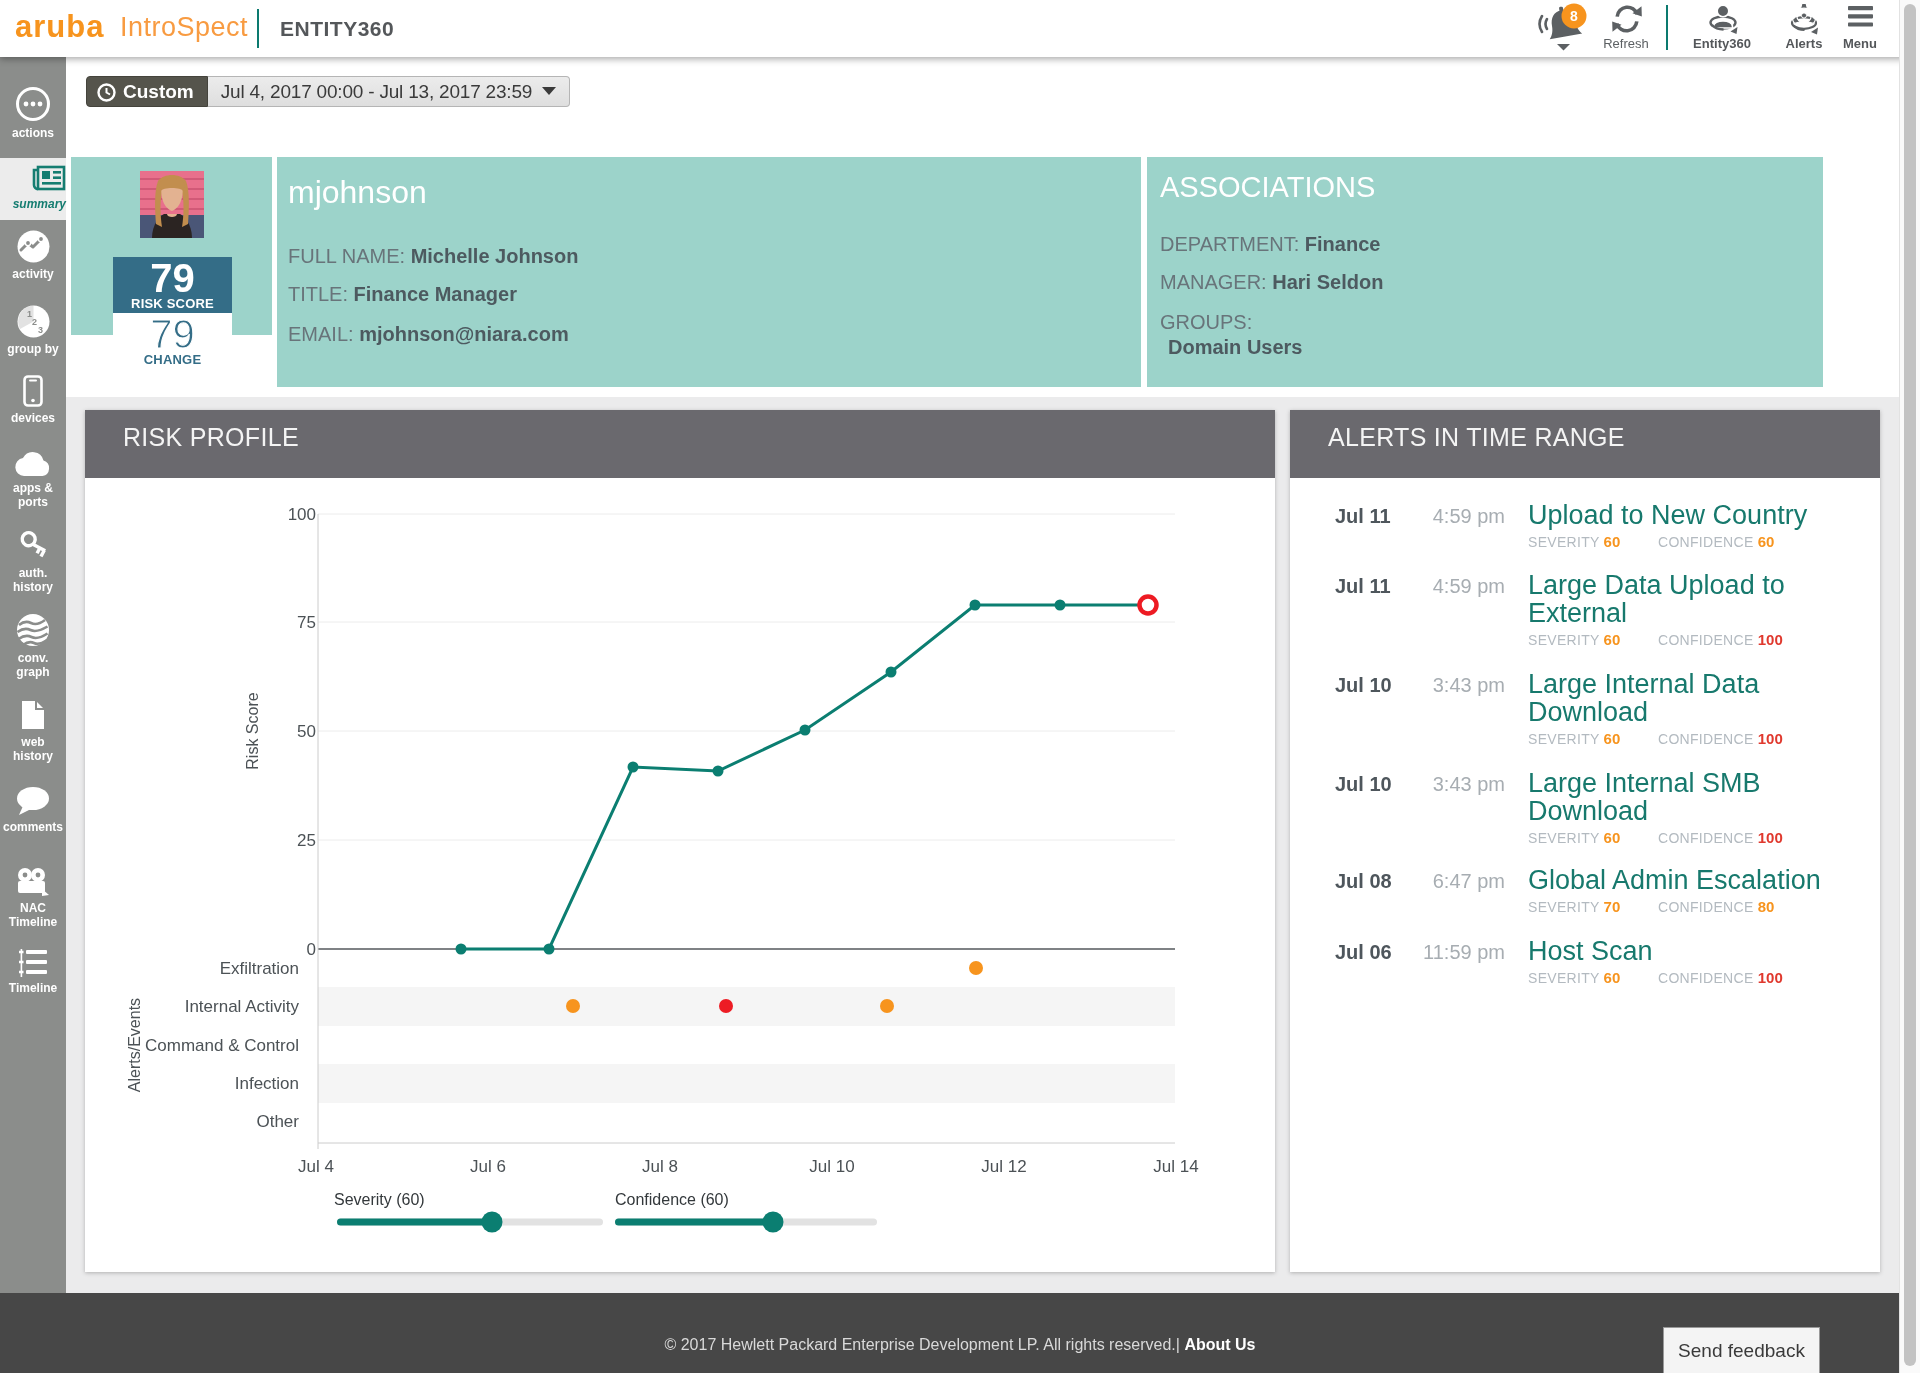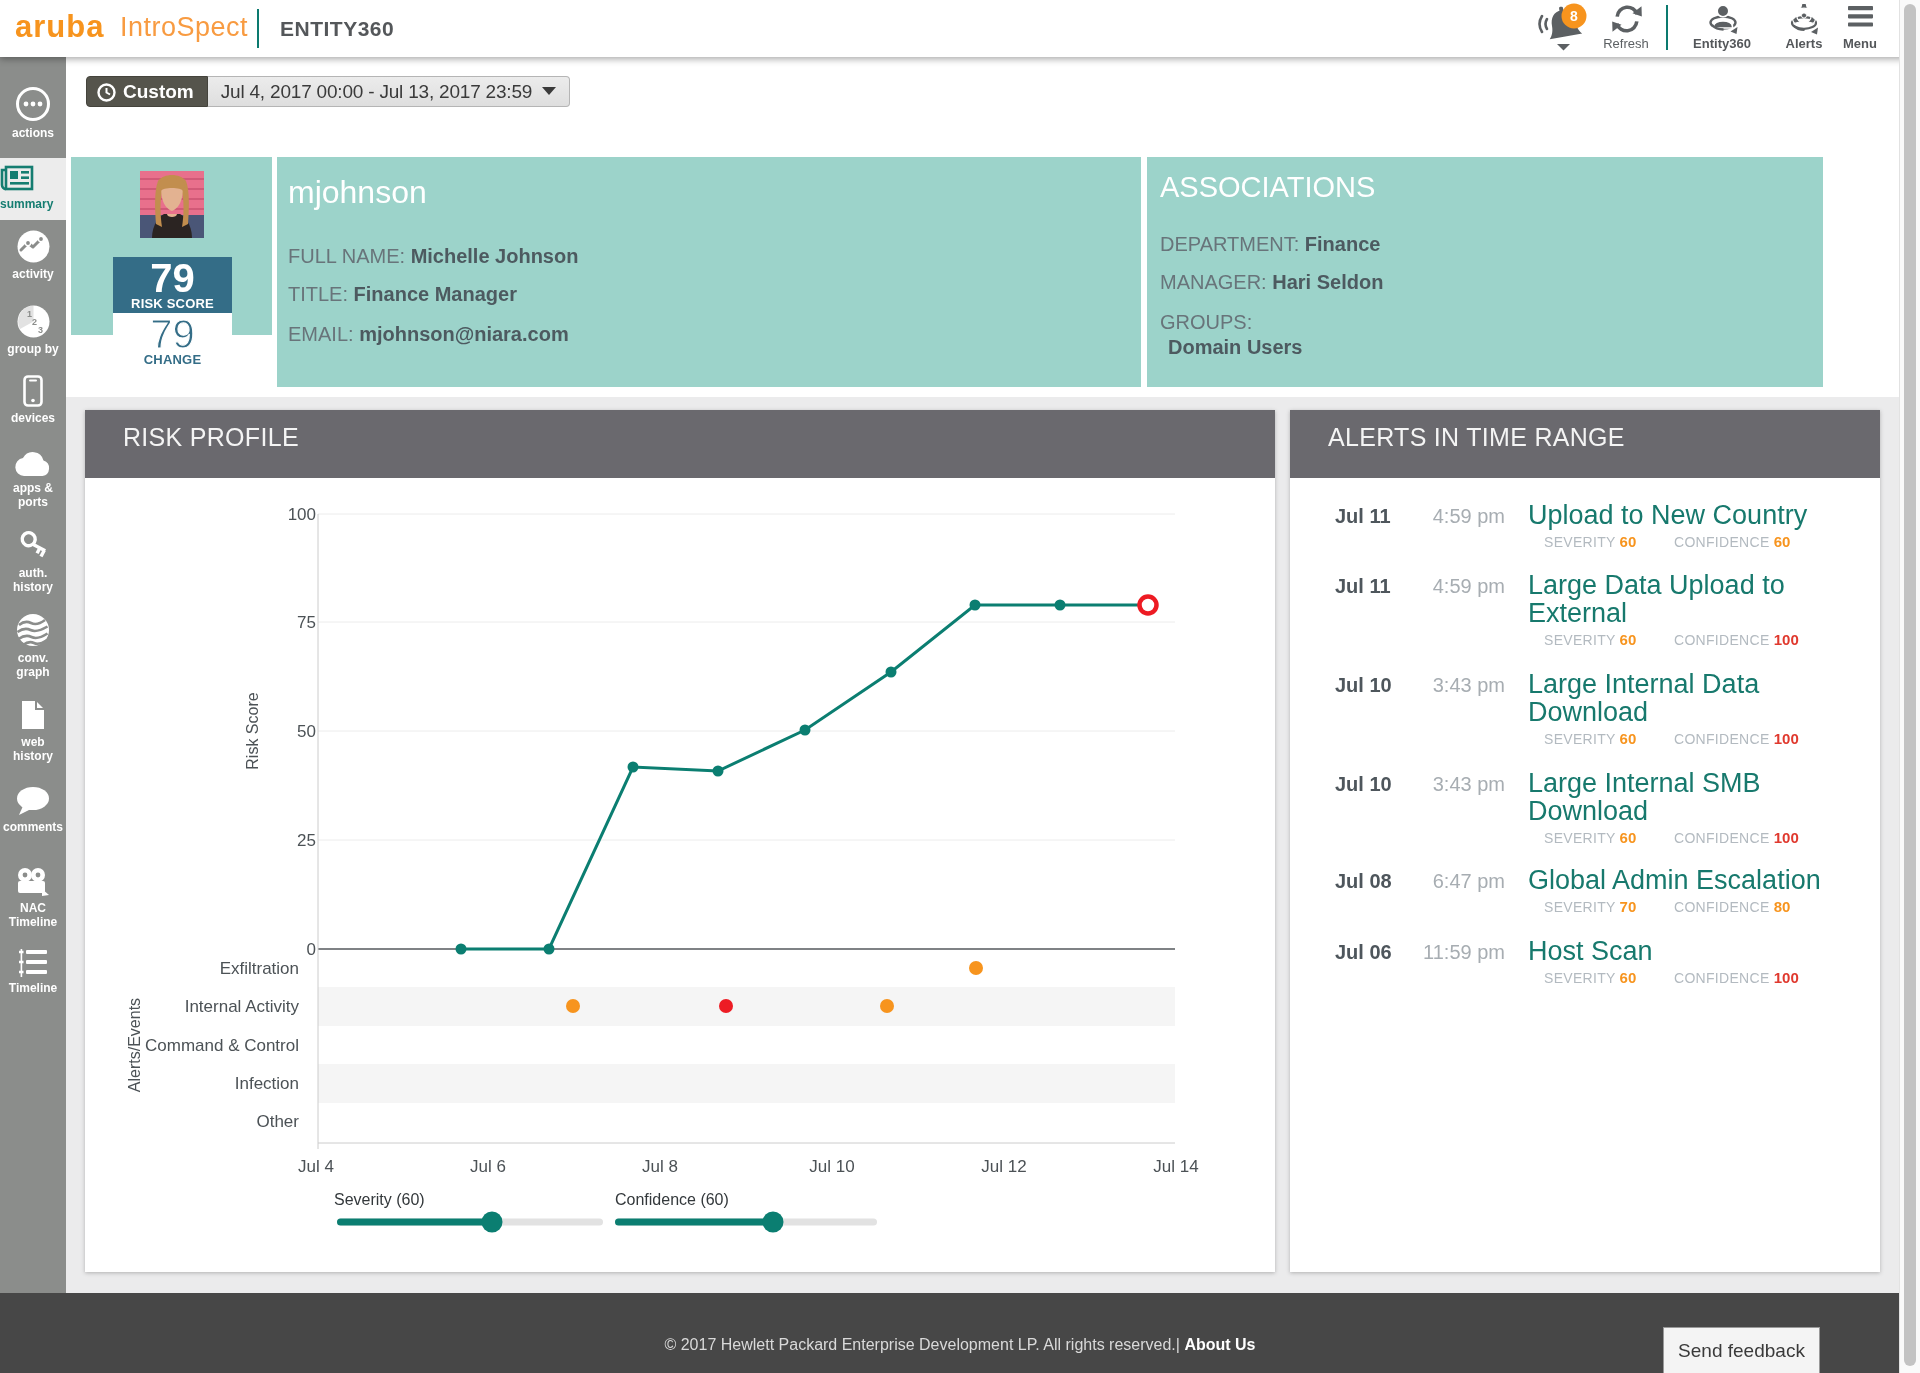--- a/index.html
+++ b/index.html
@@ -49,21 +49,21 @@
 #feedback { position:absolute; left:1663px; top:1327px; width:157px; height:50px; background:#f4f4f4;
   border:1px solid #999; color:#3a3a3a; font-size:19px; text-align:center; line-height:46px; z-index:31; }
 
 #sbar { position:absolute; right:0; top:0; width:21px; height:1373px; background:#fafafa; border-left:1px solid #e2e2e2; z-index:40; }
 #sbar .thumb { position:absolute; left:4px; top:4px; width:12px; height:1362px; border-radius:7px; background:#c3c3c3; }
 
 .arow { position:absolute; left:0; width:100%; }
 .adate { position:absolute; left:45px; top:4px; font-size:20px; font-weight:bold; color:#4e565c; }
 .atime { position:absolute; left:100px; top:4px; width:115px; text-align:right; font-size:20px; color:#a7adb2; }
 .atitle { position:absolute; left:238px; top:0; width:335px; font-size:27px; line-height:28px; color:#17796d; }
-.asev { position:absolute; left:254px; font-size:14px; color:#b3bac0; letter-spacing:0.3px; white-space:nowrap; }
+.asev { position:absolute; left:238px; font-size:14px; color:#b3bac0; letter-spacing:0.3px; white-space:nowrap; }
 .asev .conf { position:absolute; left:130px; white-space:nowrap; }
 .asev b { font-size:15px; letter-spacing:0; }
 .asev b.orange { color:#f7941e; }
 .asev b.red { color:#e0392e; }
 </style>
 </head>
 <body>
 <div id="white-top"></div>
 <div id="header">
   <span id="logo-aruba">aruba</span>
@@ -137,21 +137,21 @@
     <svg width="36" height="36" viewBox="0 0 36 36">
         <circle cx="18" cy="18" r="15.5" fill="none" stroke="#fff" stroke-width="3"></circle>
         <circle cx="11" cy="18" r="2.4" fill="#fff"></circle>
         <circle cx="18" cy="18" r="2.4" fill="#fff"></circle>
         <circle cx="25" cy="18" r="2.4" fill="#fff"></circle>
       </svg>
     <div class="sb-label">actions</div>
   </div>
 
   <div id="sb-summary">
-    <div style="padding-top:7px;text-align:left;">
+    <div style="padding-top:7px;text-align:right;font-style:italic;">
     <svg width="34" height="28" viewBox="0 0 34 28">
           <g fill="none" stroke="#157d71" stroke-width="2.6">
             <rect x="6" y="2" width="26" height="22"></rect>
             <path d="M6 24 a4 4 0 0 1 -4 -4 l0 -15 l4 0"></path>
           </g>
           <rect x="10" y="6" width="8" height="8" fill="#157d71"></rect>
           <rect x="21" y="6" width="8" height="2.6" fill="#157d71"></rect>
           <rect x="21" y="11.4" width="8" height="2.6" fill="#157d71"></rect>
           <rect x="10" y="17" width="19" height="2.6" fill="#157d71"></rect>
         </svg>

